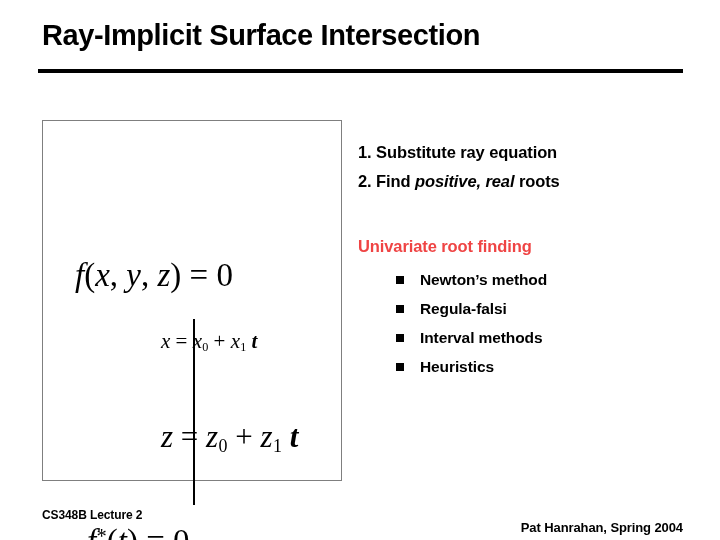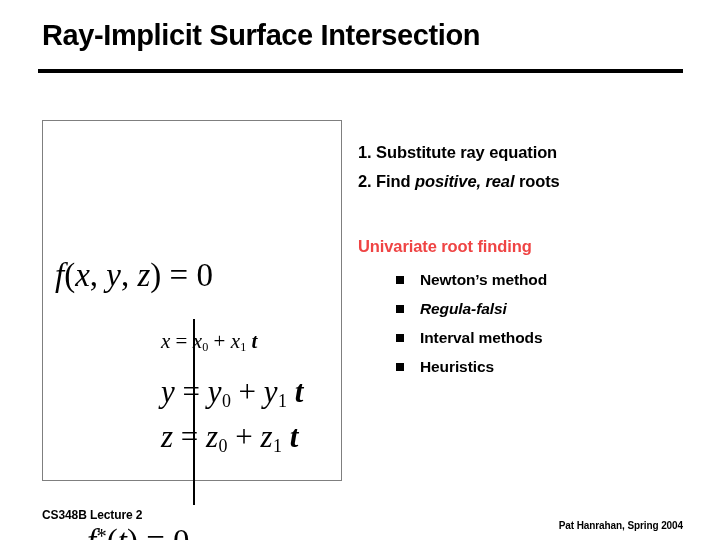--- a/index.html
+++ b/index.html
@@ -76,21 +76,21 @@
   sup.msup {
     font-style: normal;
     font-size: 0.62em;
     vertical-align: baseline;
     position: relative;
     top: -0.42em;
     margin-left: 0.02em;
   }
 
   #eq-implicit {
-    left: 12px;
+    left: 32px;
     top: 138px;
     font-size: 33px;
   }
   #eq-x { left: 118px; top: 210px; font-size: 21px; }
   #eq-y { left: 118px; top: 255px; font-size: 31px; }
   #eq-z { left: 118px; top: 300px; font-size: 31px; }
   #eq-star { left: 44px; top: 404px; font-size: 33px; }
 
   #brace-line {
     position: absolute;
@@ -151,41 +151,40 @@
     position: absolute;
     left: 38px;
     width: 8px;
     height: 8px;
     background: #000000;
   }
   #method-list li .item-text {
     margin-left: 24px;
   }
   #method-list li.italic .item-text {
-    font-style: italic;
   }
 
   
   #footer-left {
     position: absolute;
     left: 42px;
     top: 508px;
     font-family: "Liberation Sans", sans-serif;
     font-size: 12px;
     font-weight: bold;
     color: #000000;
     letter-spacing: -0.1px;
     white-space: nowrap;
   }
   #footer-right {
     position: absolute;
     right: 37px;
     top: 520px;
     font-family: "Liberation Sans", sans-serif;
-    font-size: 10px;
+    font-size: 13px;
     font-weight: bold;
     color: #000000;
     letter-spacing: -0.1px;
     white-space: nowrap;
   }
 </style>
 </head>
 <body>
 
 <div id="slide-title">Ray-Implicit Surface Intersection</div>
@@ -196,23 +195,20 @@
   <div class="eq" id="eq-implicit">
     <span class="mi">f</span><span class="mup">(</span><span class="mi">x</span><span class="mup">, </span><span class="mi">y</span><span class="mup">, </span><span class="mi">z</span><span class="mup">)</span><span class="mup"> = </span><span class="mup">0</span>
   </div>
 
   <div id="brace-line"></div>
 
   <div class="eq" id="eq-x">
     <span class="mi">x</span><span class="mup"> = </span><span class="mi">x</span><sub class="msub">0</sub><span class="mup"> + </span><span class="mi">x</span><sub class="msub">1</sub><span class="mup">&nbsp;</span><span class="mbold">t</span>
   </div>
 
-  <div class="eq" id="eq-y">
-    <span class="mi">y</span><span class="mup"> = </span><span class="mi">y</span><sub class="msub">0</sub><span class="mup"> + </span><span class="mi">y</span><sub class="msub">1</sub><span class="mup">&nbsp;</span><span class="mbold">t</span>
-  </div>
 
   <div class="eq" id="eq-z">
     <span class="mi">z</span><span class="mup"> = </span><span class="mi">z</span><sub class="msub">0</sub><span class="mup"> + </span><span class="mi">z</span><sub class="msub">1</sub><span class="mup">&nbsp;</span><span class="mbold">t</span>
   </div>
 
   <div class="eq" id="eq-star">
     <span class="mi">f</span><sup class="msup">*</sup><span class="mup">(</span><span class="mi">t</span><span class="mup">)</span><span class="mup"> = </span><span class="mup">0</span>
   </div>
 </div>
 

